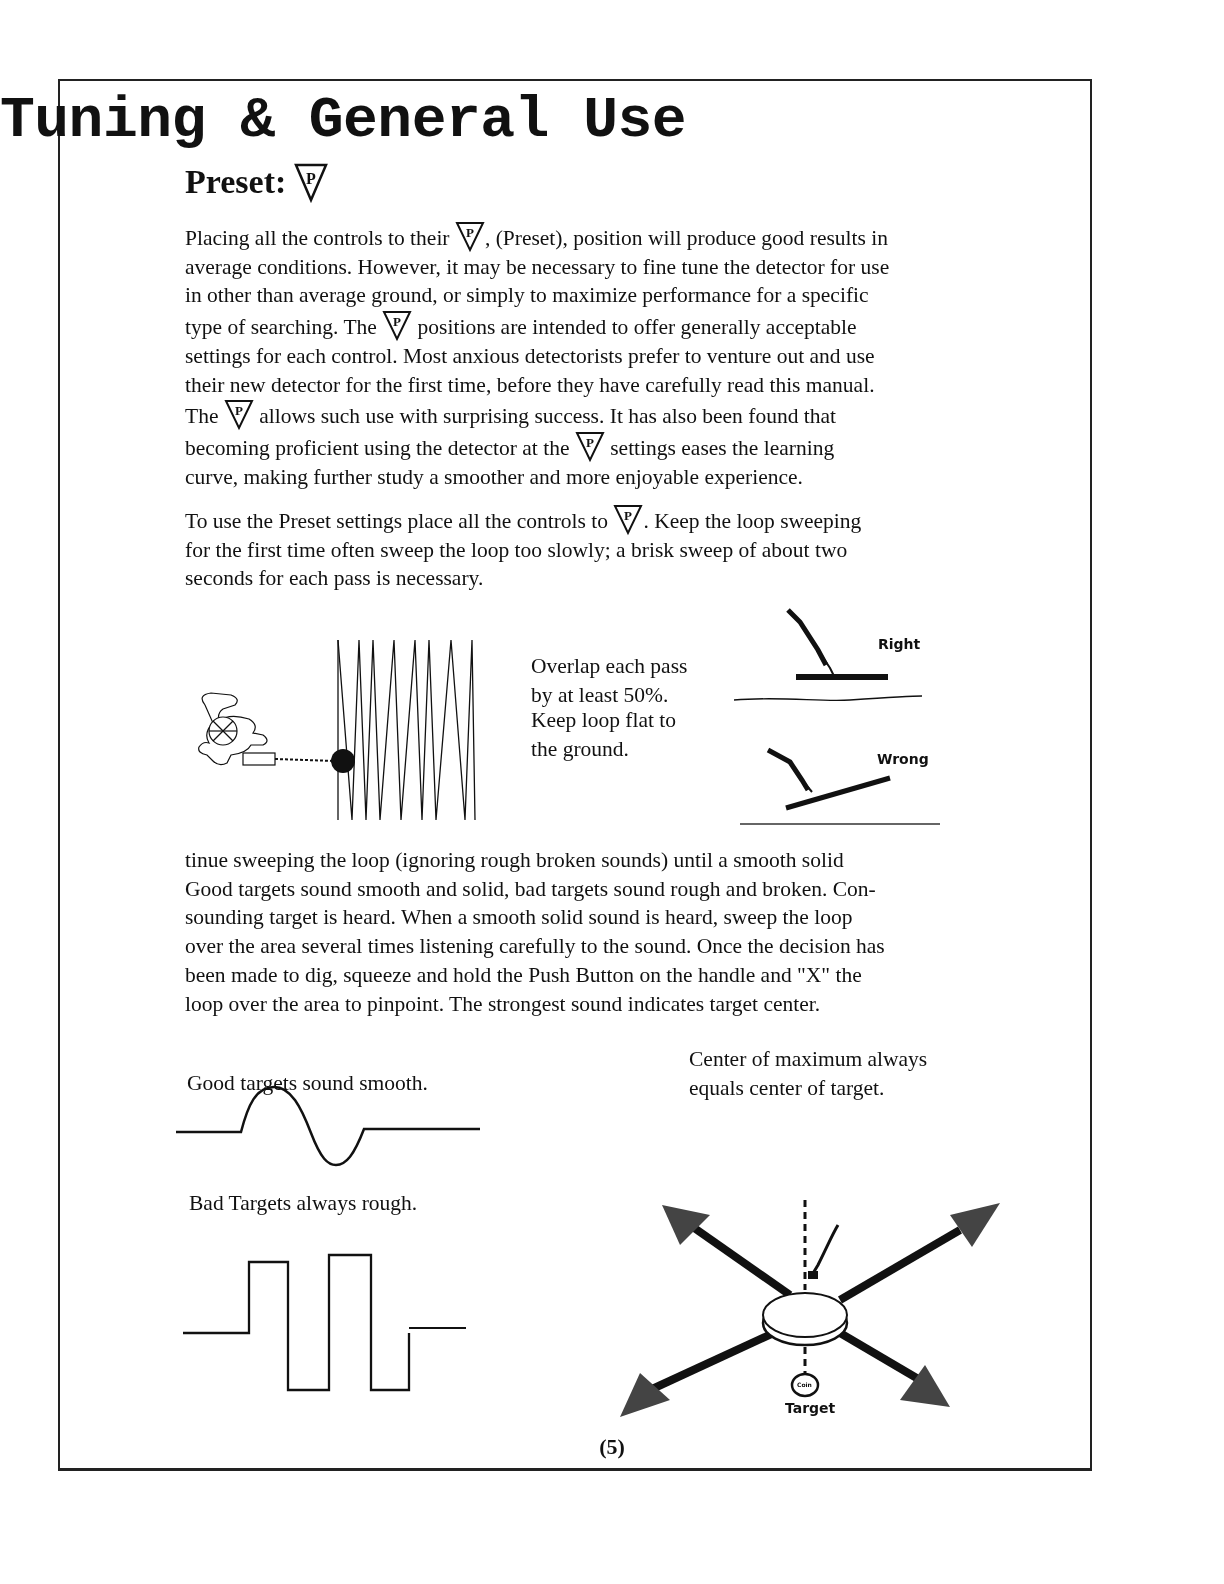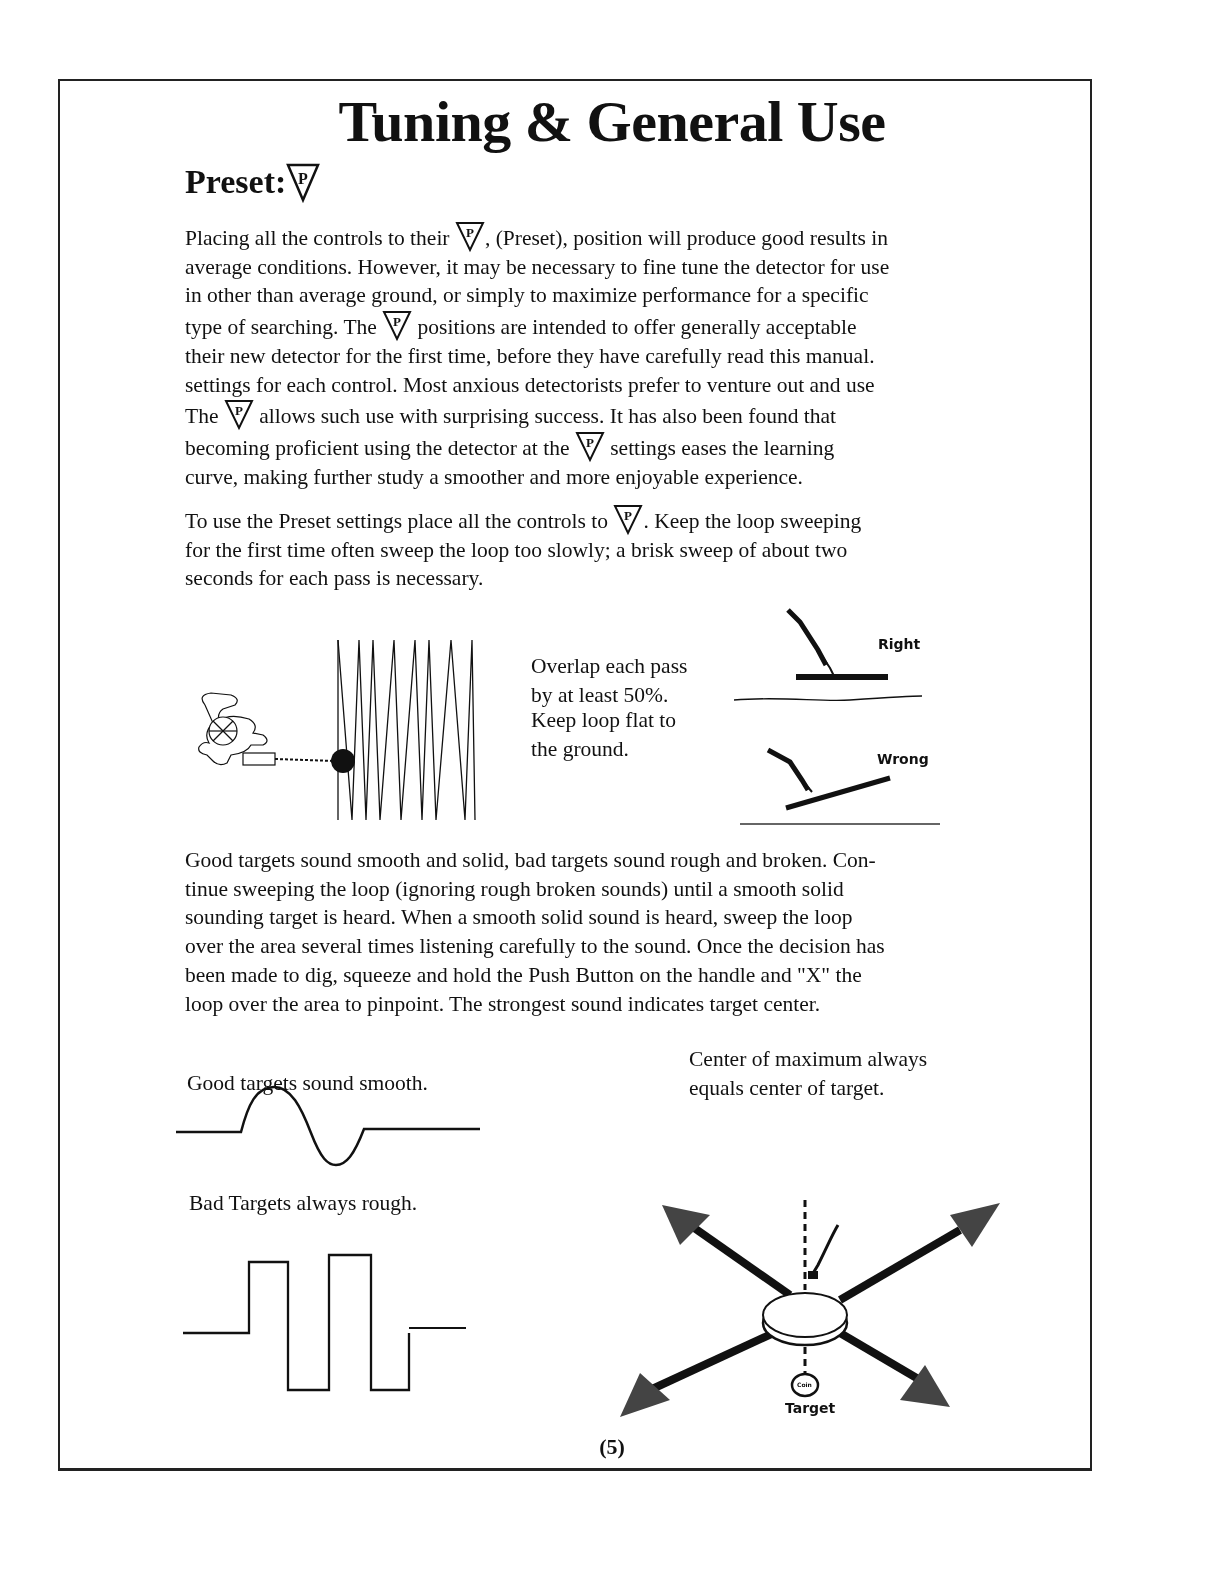--- a/index.html
+++ b/index.html
@@ -1,23 +1,23 @@
 <!DOCTYPE html>
 <html><head>
 <meta charset="utf-8">
 <style>
   html, body { margin:0; padding:0; background:#ffffff; }
   body { width:1224px; height:1584px; position:relative; overflow:hidden;
          font-family:"Liberation Serif", "DejaVu Serif", serif; color:#111; }
   .frame { position:absolute; left:58px; top:79px; width:1034px; height:1392px;
            border:2px solid #222; border-bottom-width:3px; box-sizing:border-box; }
-  .title { position:absolute; left:0; right:0; top:88px; text-align:center;
-           font-size:58px; font-weight:bold; letter-spacing:-0.5px; }
+  .title { position:absolute; left:0; right:0; top:88px; 
+           font-size:58px; font-weight:bold; letter-spacing:-0.5px;font-family:Liberation Mono, monospace; }
   .heading { position:absolute; left:185px; top:162px; font-size:34px; font-weight:bold;
-             display:flex; align-items:center; gap:0; }
+             display:flex; align-items:center; gap:8px; }
   .para { position:absolute; left:185px; font-size:21.5px; line-height:28.7px; width:800px; }
   .para span.line { display:block; white-space:nowrap; }
   .ptri { display:inline-block; vertical-align:-6px; }
   .caption { position:absolute; font-size:21.5px; line-height:28.5px; }
   .small-label { position:absolute; font-family:"DejaVu Sans", sans-serif; font-weight:bold; font-size:14px;text-align:center; }
   .pagenum { position:absolute; left:0; right:0; top:1434px; text-align:center; font-size:22px; font-weight:bold; }
   svg { position:absolute; overflow:visible; }
 </style>
 </head>
 <body>
@@ -38,22 +38,22 @@
     <span class="line">Placing all the controls to their <svg width="30" height="30" viewBox="0 0 30 30" class="ptri" style="position: relative;">
         <polygon points="2,2 28,2 15,29" fill="none" stroke="#111" stroke-width="2"></polygon>
         <text x="15" y="16" text-anchor="middle" font-family="Liberation Serif, serif" font-size="13" font-weight="bold" fill="#111">P</text>
       </svg>, (Preset), position will produce good results in</span>
     <span class="line">average conditions. However, it may be necessary to fine tune the detector for use</span>
     <span class="line">in other than average ground, or simply to maximize performance for a specific</span>
     <span class="line">type of searching. The <svg width="30" height="30" viewBox="0 0 30 30" class="ptri" style="position: relative;">
         <polygon points="2,2 28,2 15,29" fill="none" stroke="#111" stroke-width="2"></polygon>
         <text x="15" y="16" text-anchor="middle" font-family="Liberation Serif, serif" font-size="13" font-weight="bold" fill="#111">P</text>
       </svg> positions are intended to offer generally acceptable</span>
+    <span class="line">settings for each control. Most anxious detectorists prefer to venture out and use</span>
     <span class="line">their new detector for the first time, before they have carefully read this manual.</span>
-    <span class="line">settings for each control. Most anxious detectorists prefer to venture out and use</span>
     <span class="line">The <svg width="30" height="30" viewBox="0 0 30 30" class="ptri" style="position: relative;">
         <polygon points="2,2 28,2 15,29" fill="none" stroke="#111" stroke-width="2"></polygon>
         <text x="15" y="16" text-anchor="middle" font-family="Liberation Serif, serif" font-size="13" font-weight="bold" fill="#111">P</text>
       </svg> allows such use with surprising success.  It has also been found that</span>
     <span class="line">becoming proficient using the detector at the <svg width="30" height="30" viewBox="0 0 30 30" class="ptri" style="position: relative;">
         <polygon points="2,2 28,2 15,29" fill="none" stroke="#111" stroke-width="2"></polygon>
         <text x="15" y="16" text-anchor="middle" font-family="Liberation Serif, serif" font-size="13" font-weight="bold" fill="#111">P</text>
       </svg> settings eases the learning</span>
     <span class="line">curve, making further study a smoother and more enjoyable experience.</span>
   </div>
@@ -102,22 +102,22 @@
 
 <svg style="left:740px;top:740px;" width="205" height="90" viewBox="0 0 205 90">
   <path d="M28,10 L50,22 L62,40 L68,50" stroke="#111" stroke-width="5" fill="none"></path>
   <path d="M62,40 L72,52" stroke="#111" stroke-width="2" fill="none"></path>
   <path d="M46,68 L150,38" stroke="#111" stroke-width="5" fill="none"></path>
   <line x1="0" y1="84" x2="200" y2="84" stroke="#333" stroke-width="1.3"></line>
 </svg>
 <div class="small-label" style="left:877px;top:751px;">Wrong</div>
 
 <div class="para" id="p3" style="top:846px;">
+    <span class="line">tinue sweeping the loop (ignoring rough broken sounds) until a smooth solid</span>
     <span class="line">Good targets sound smooth and solid, bad targets sound rough and broken. Con-</span>
-    <span class="line">tinue sweeping the loop (ignoring rough broken sounds) until a smooth solid</span>
     <span class="line">sounding target is heard. When a smooth solid sound is heard, sweep the loop</span>
     <span class="line">over the area several times listening carefully to the sound. Once the decision has</span>
     <span class="line">been made to dig, squeeze and hold the Push Button on the handle and "X" the</span>
     <span class="line">loop over the area to pinpoint. The strongest sound indicates target center.</span>
   </div>
 
 <div class="caption" style="left:187px;top:1045px;margin-top:24px;">Good targets sound smooth.</div>
 <svg style="left:176px;top:1085px;" width="306" height="86" viewBox="0 0 306 86">
   <path d="M0,47 L65,47 C72,20 80,2 98,2 C115,2 125,22 135,48 C145,74 152,80 160,80 C170,80 178,70 188,44 L304,44" stroke="#111" stroke-width="2.5" fill="none"></path>
 </svg>

